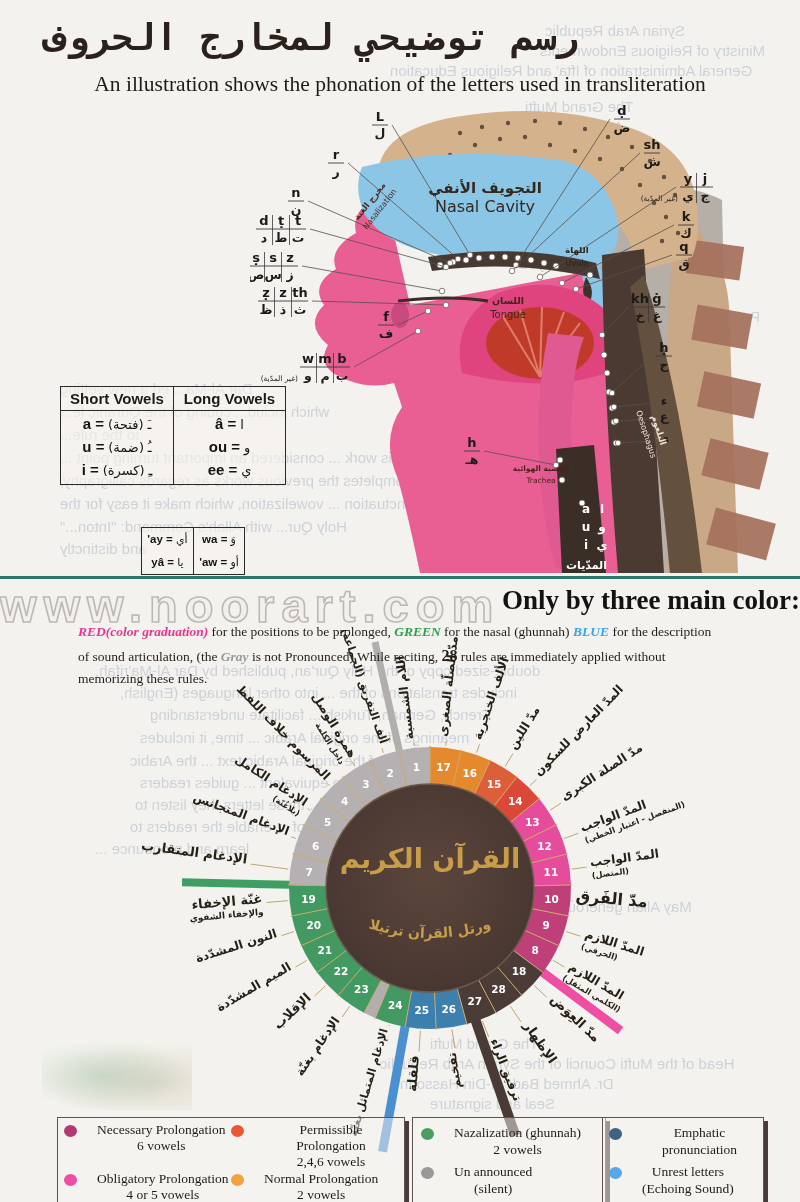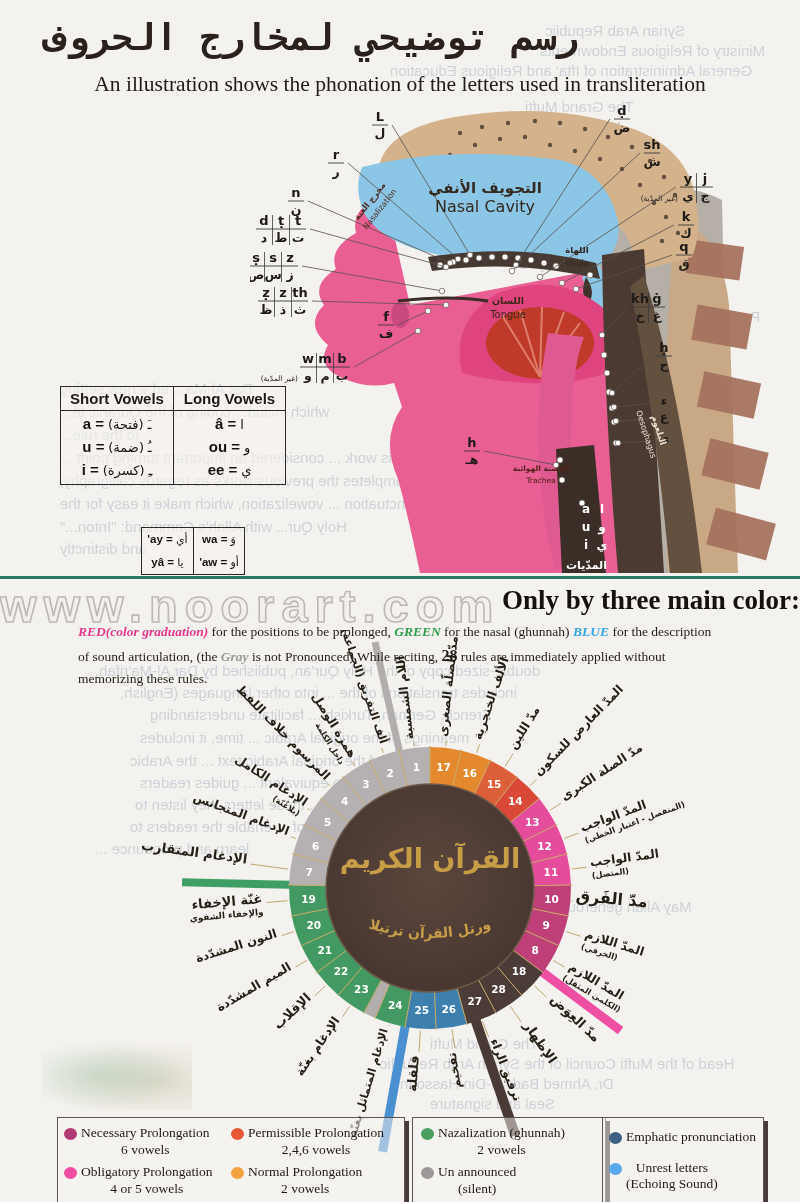--- a/index.html
+++ b/index.html
@@ -43,21 +43,21 @@
     -webkit-text-stroke:1.6px #bdb8b3;}
   .color-heading{top:585px;left:0;width:100%;text-align:right;z-index:6;
     font-family:"Liberation Serif",serif;font-weight:bold;font-size:27px;color:#141110;}
   .color-paragraph{top:621px;left:78px;width:644px;text-align:left;z-index:6;
     font-family:"Liberation Serif",serif;font-size:13.5px;line-height:1.6;color:#221d18;}
   .color-paragraph .it{font-style:italic;font-weight:bold;}
   .color-paragraph .big{font-size:16px;font-weight:bold;}
   
   .legend-box{position:absolute;z-index:6;border:1.5px solid #5e5352;background:rgba(246,244,240,.5);
     box-shadow:4px 4px 0 0 #493b3a;font-family:"Liberation Serif",serif;color:#201b17;}
-  .leg-item{display:flex;align-items:flex-start;gap:4px;}
+  .leg-item{display:flex;align-items:flex-start;gap:20px;}
   .leg-dot{width:13px;height:12px;border-radius:50%;flex:0 0 auto;margin-top:3px;}
   .leg-text{text-align:center;font-size:13.5px;line-height:1.2;}
   svg text{font-family:"DejaVu Sans",sans-serif;}
 </style>
 </head>
 <body>
 
 <div id="ghost-layer">
     <span class="ghost" style="left: 545px; top: 22px;">Syrian Arab Republic</span>
     <span class="ghost" style="left: 540px; top: 42px;">Ministry of Religious Endowments</span>

